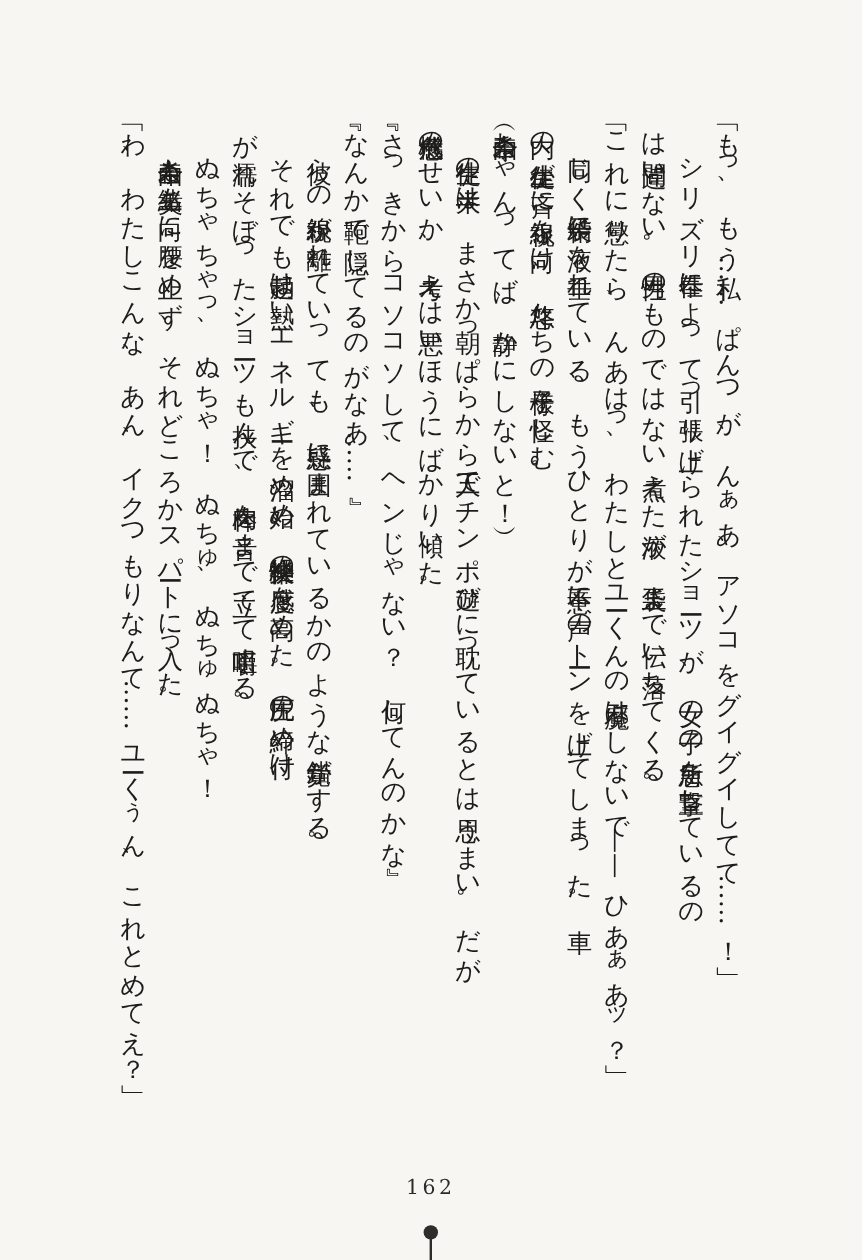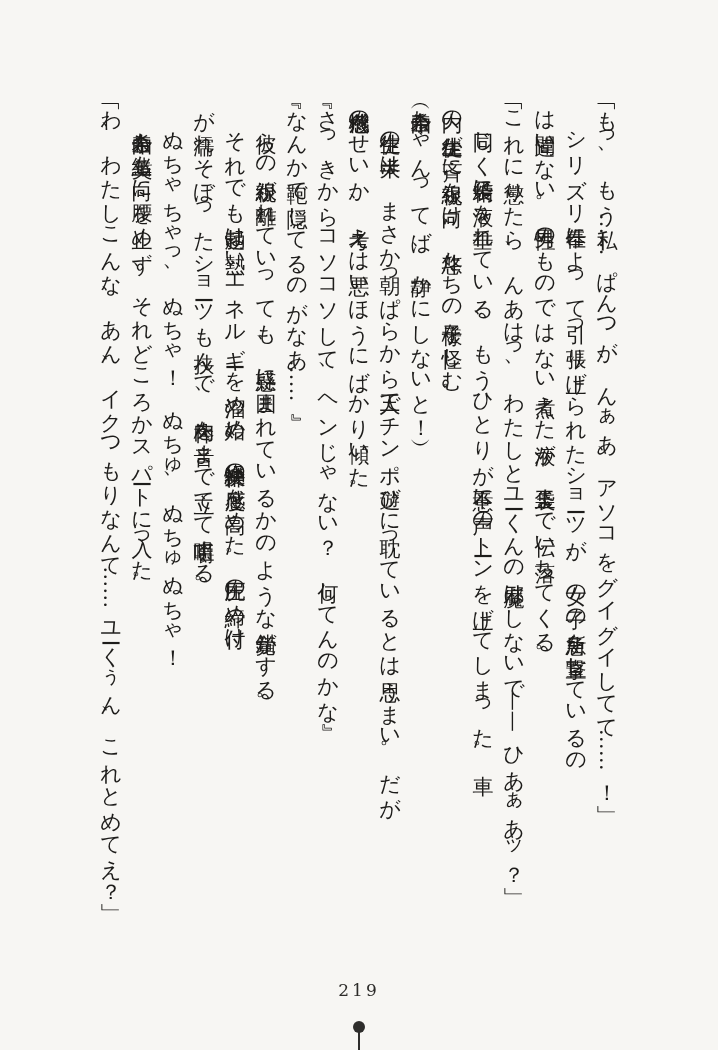--- a/index.html
+++ b/index.html
@@ -91,19 +91,19 @@
   <p>『なんか鞄で隠してるのがなあ……』</p>
   <p class="indent">彼らの視線が離れていっても、疑惑に囲まれているかのような錯覚がする。</p>
   <p class="indent">それでも勃起は熱いエネルギーを溜め始め、快楽神経の感度を高めた。尻圧の締め付け</p>
   <p>が濡れそぼったショーツも挟んで、肉棒を音まで立てて咀嚼する。</p>
   <p class="indent">ぬちゃちゃっ、ぬちゃ！　ぬちゅ、ぬちゅぬちゃ！</p>
   <p class="indent">由希奈も美緒も一向に腰を止めず、それどころかスパートに入った。</p>
   <p>「わ、わたしこんな、あん、イクつもりなんて……ユーくぅん、これとめてえ？」</p>
 </div>
 
 <div class="page-footer">
-  <span class="page-number">219</span>
+  <span class="page-number">162</span>
 </div>
 
 <div class="ornament">
   <span class="dot"></span>
   <span class="stem"></span>
 </div>
 
 </body></html>

